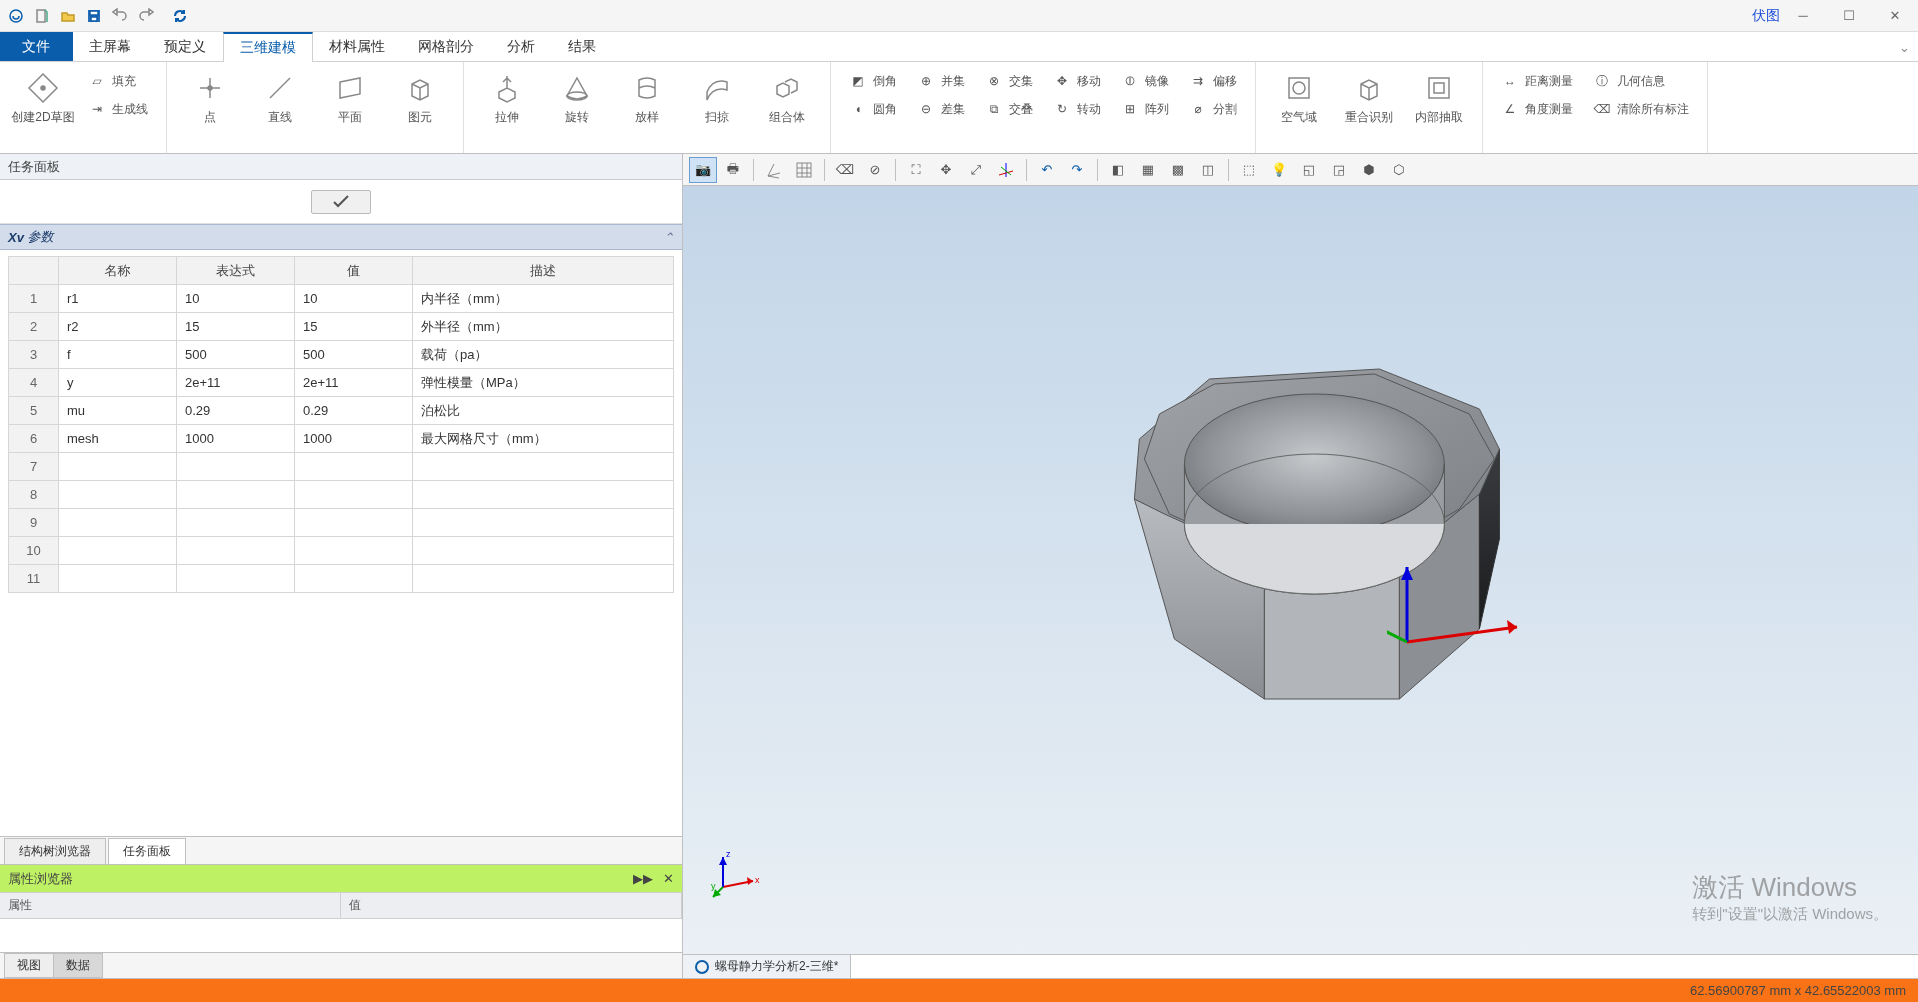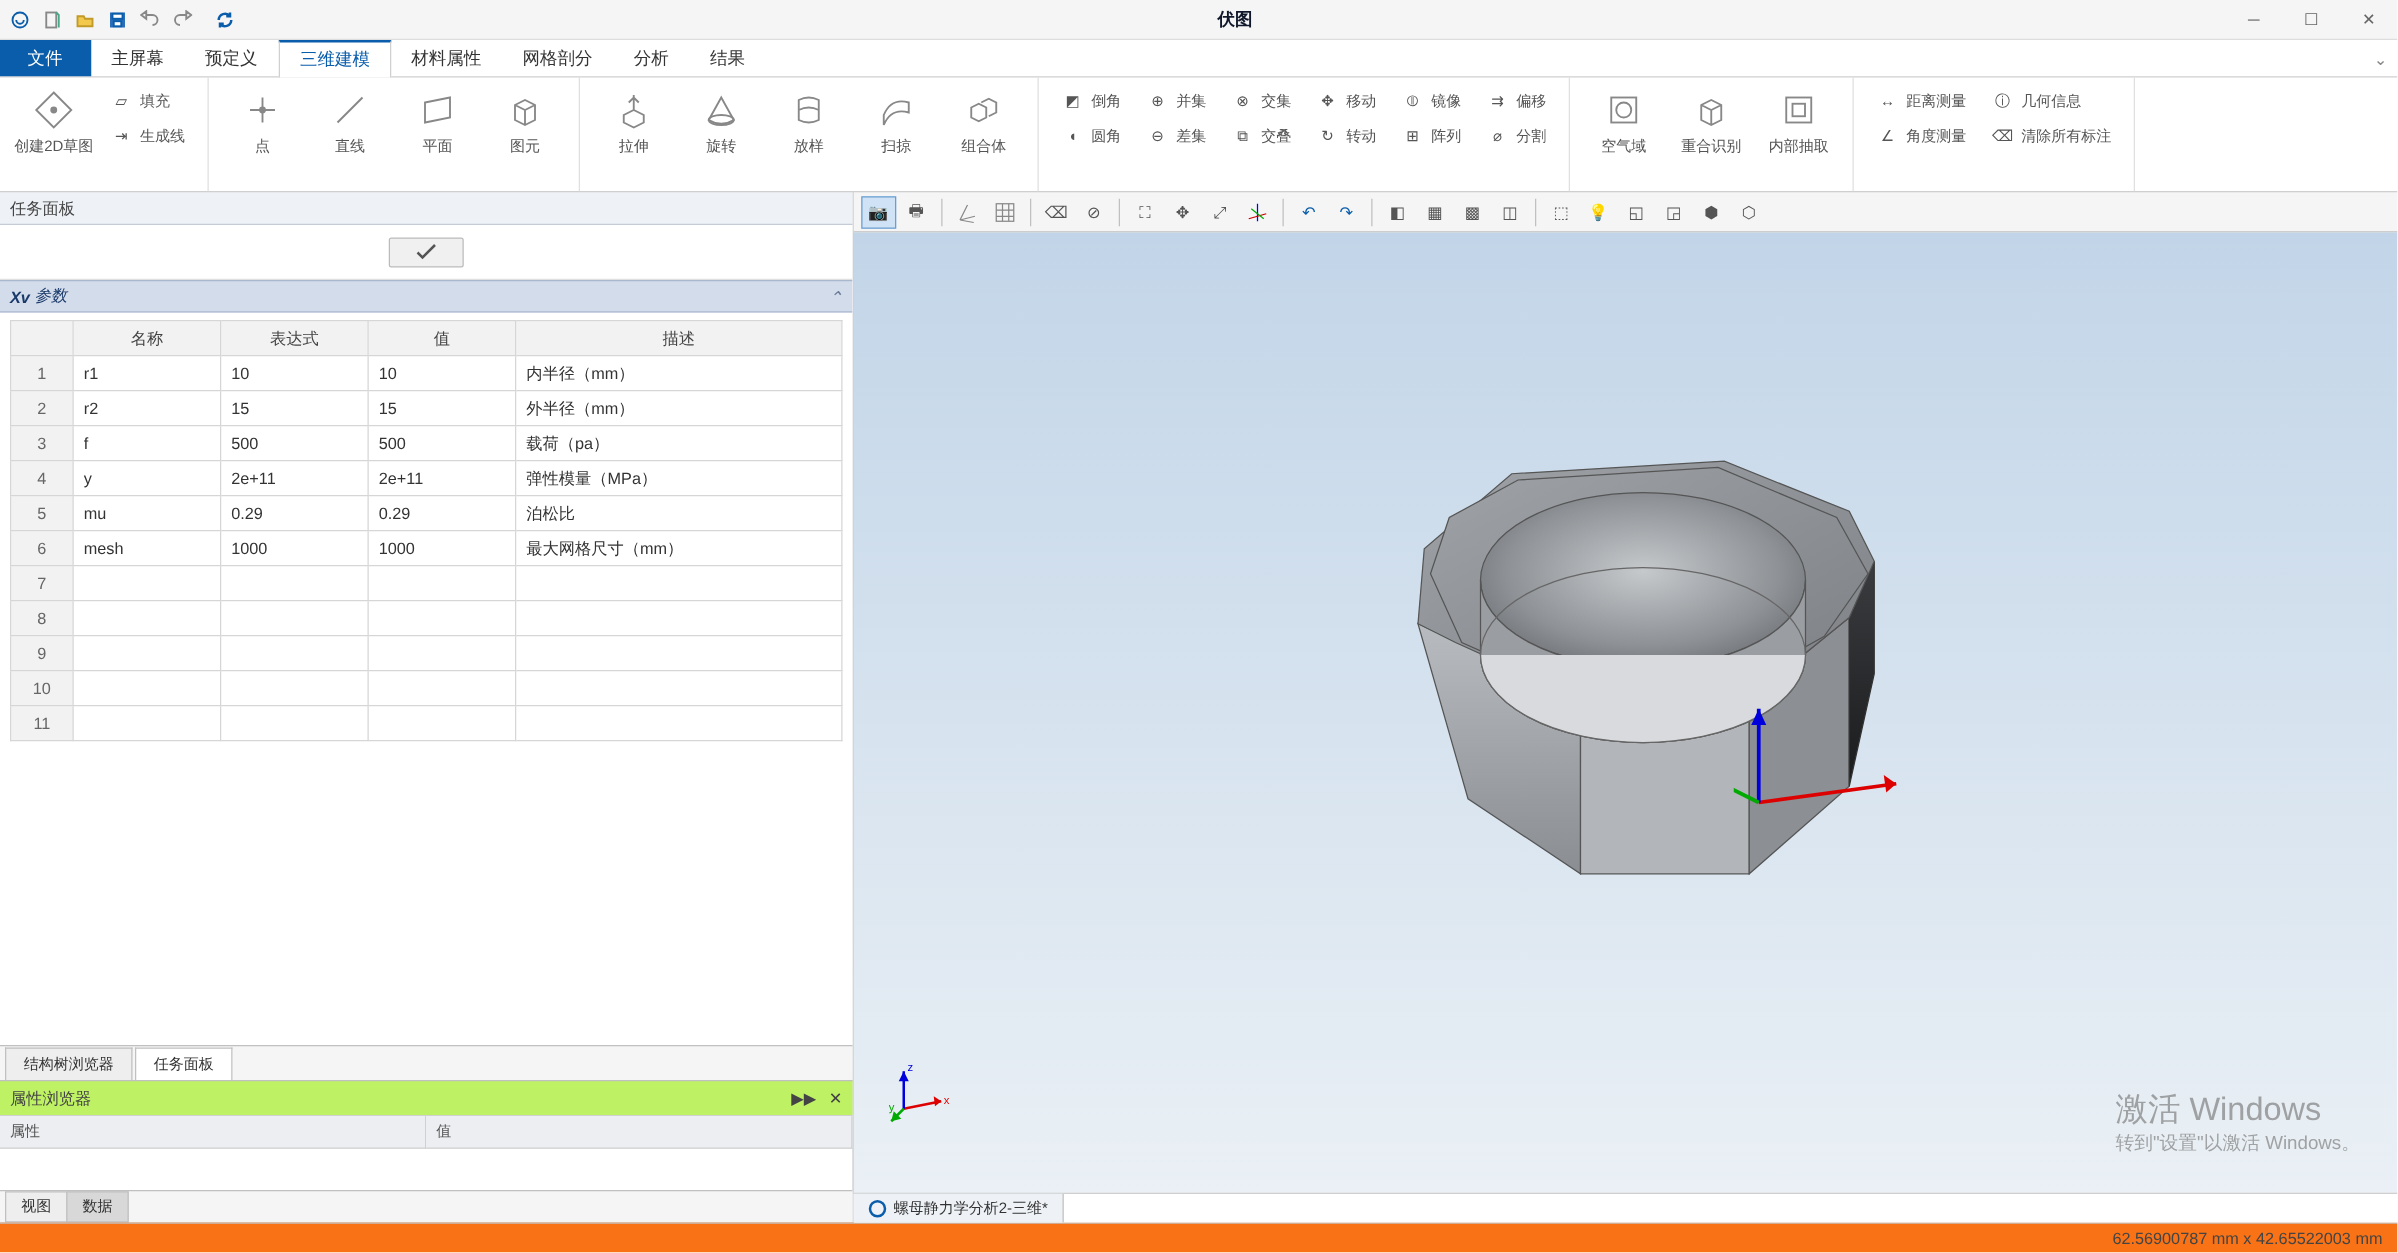--- a/index.html
+++ b/index.html
@@ -3,21 +3,21 @@
 <meta charset="utf-8">
 <style>
 * { margin: 0; padding: 0; box-sizing: border-box; font-family: "Microsoft YaHei", Arial, sans-serif; }
 body { width: 1918px; height: 1002px; overflow: hidden; background: #fff; font-size: 13px; color: #333; display: flex; flex-direction: column; }
 
 
 .title-bar { height: 32px; background: #f5f5f5; display: flex; align-items: center; border-bottom: 1px solid #ddd; }
 .title-bar .qat { display: flex; align-items: center; gap: 2px; padding: 0 4px; }
 .title-bar .qat .btn { width: 24px; height: 24px; display: flex; align-items: center; justify-content: center; cursor: pointer; color: #666; }
 .title-bar .qat .btn svg { width: 16px; height: 16px; }
-.title-bar .title { flex: 1; text-align: center; color: #0f172a; font-size: 14px; font-weight: bold; }
+.title-bar .title { flex: 1; text-align: right; color: #1d4ed8; font-size: 14px; }
 .title-bar .win-controls { display: flex; }
 .title-bar .win-controls .wc { width: 46px; height: 32px; display: flex; align-items: center; justify-content: center; cursor: pointer; color: #666; }
 
 
 .tabs-row { height: 30px; background: #fff; display: flex; align-items: stretch; border-bottom: 1px solid #d0d0d0; position: relative; }
 .tabs-row .tab { padding: 0 16px; display: flex; align-items: center; cursor: pointer; font-size: 14px; color: #333; border-right: 1px solid transparent; }
 .tabs-row .tab.file { background: #0a5dab; color: #fff; font-weight: 500; padding: 12px 22px; }
 .tabs-row .tab.active { background: #fff; border-left: 1px solid #d0d0d0; border-right: 1px solid #d0d0d0; border-top: 2px solid #0a5dab; color: #0a5dab; margin-bottom: -1px; }
 .tabs-row .collapse { position: absolute; right: 8px; top: 8px; color: #888; cursor: pointer; }
 

